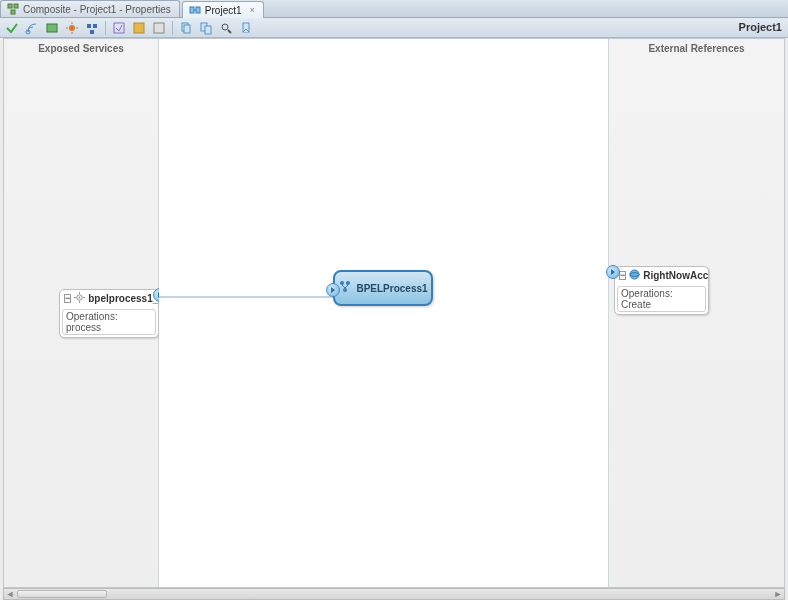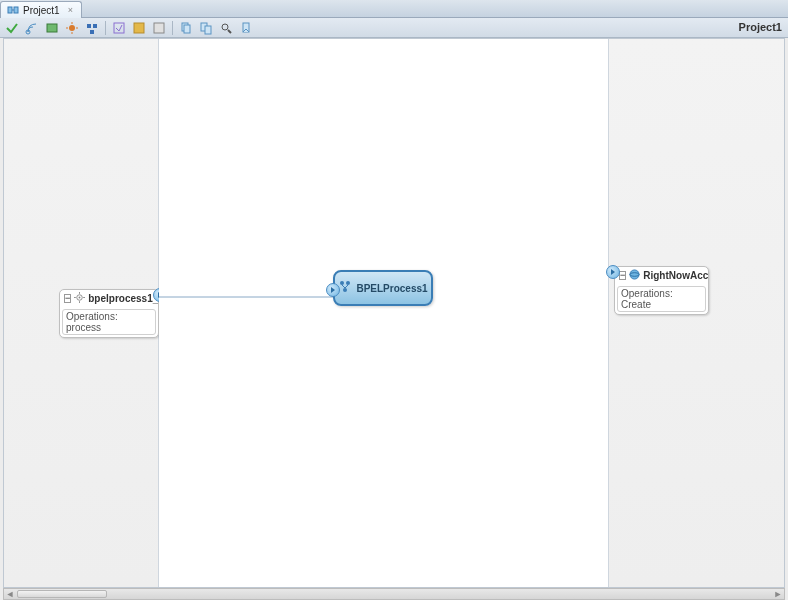--- a/index.html
+++ b/index.html
@@ -185,20 +185,30 @@
   }
   .hscroll .arrow { width:12px; text-align:center; }
   .hscroll .thumb { flex:0 0 90px; height:8px; margin-left:1px; background:linear-gradient(#f2f2f2,#d9d9d9); border:1px solid #b6b6b6; border-radius:2px;}
 
   .minus-plus { font-size:9px; color:#666; display:inline-block; width:9px; height:9px; border:1px solid #999; text-align:center; line-height:7px; background:#fff;}
 </style>
 </head>
 <body>
 
 <div class="tab-bar">
+  <div class="tab inactive">
+    <span class="icon">
+      <svg viewBox="0 0 12 12">
+          <rect x="1" y="1" width="4" height="4" fill="#7fb86b" stroke="#4a7a3a"></rect>
+          <rect x="7" y="1" width="4" height="4" fill="#7fb86b" stroke="#4a7a3a"></rect>
+          <rect x="4" y="7" width="4" height="4" fill="#7fb86b" stroke="#4a7a3a"></rect>
+        </svg>
+    </span>
+    <span>Composite - Project1 - Properties</span>
+  </div>
   <div class="tab active">
     <span class="icon">
       <svg viewBox="0 0 12 12">
           <rect x="1" y="3" width="4" height="6" fill="#89c1e8" stroke="#3a7db5"></rect>
           <rect x="7" y="3" width="4" height="6" fill="#89c1e8" stroke="#3a7db5"></rect>
           <line x1="5" y1="6" x2="7" y2="6" stroke="#3a7db5"></line>
         </svg>
     </span>
     <span>Project1</span>
     <span class="close">×</span>
@@ -281,20 +291,21 @@
         <path d="M4 11 L7 8 L10 11" fill="#cde4f5" stroke="#5a93c2"></path>
       </svg>
     </div>
   <span class="tb-right-label">Project1</span>
 </div>
 
 <div class="canvas-wrap">
   <div class="swimlanes">
 
     <div class="lane side">
+      <div class="lane-header">Exposed Services</div>
 
       <div class="service-node">
         <div class="hdr">
           <span class="minus-plus">−</span>
           <span><svg width="11" height="11" viewBox="0 0 12 12">
                 <circle cx="6" cy="6" r="3" fill="none" stroke="#888"></circle>
                 <circle cx="6" cy="6" r="1" fill="#888"></circle>
                 <g stroke="#888">
                   <line x1="6" y1="0" x2="6" y2="2"></line>
                   <line x1="6" y1="10" x2="6" y2="12"></line>
@@ -335,20 +346,21 @@
               <circle cx="7" cy="10" r="2" fill="#3a7db5"></circle>
               <line x1="4" y1="5" x2="7" y2="8" stroke="#3a7db5"></line>
               <line x1="10" y1="5" x2="7" y2="8" stroke="#3a7db5"></line>
             </svg>
         </span>
         <span>BPELProcess1</span>
       </div>
     </div>
 
     <div class="lane side">
+      <div class="lane-header">External References</div>
 
       <div class="ref-node">
         <div class="port">
           <svg viewBox="0 0 8 8">
               <path d="M2 1 L6 4 L2 7 Z" fill="#2a6da3"></path>
             </svg>
         </div>
         <div class="hdr">
           <span class="minus-plus">−</span>
           <span><svg width="11" height="11" viewBox="0 0 12 12">

